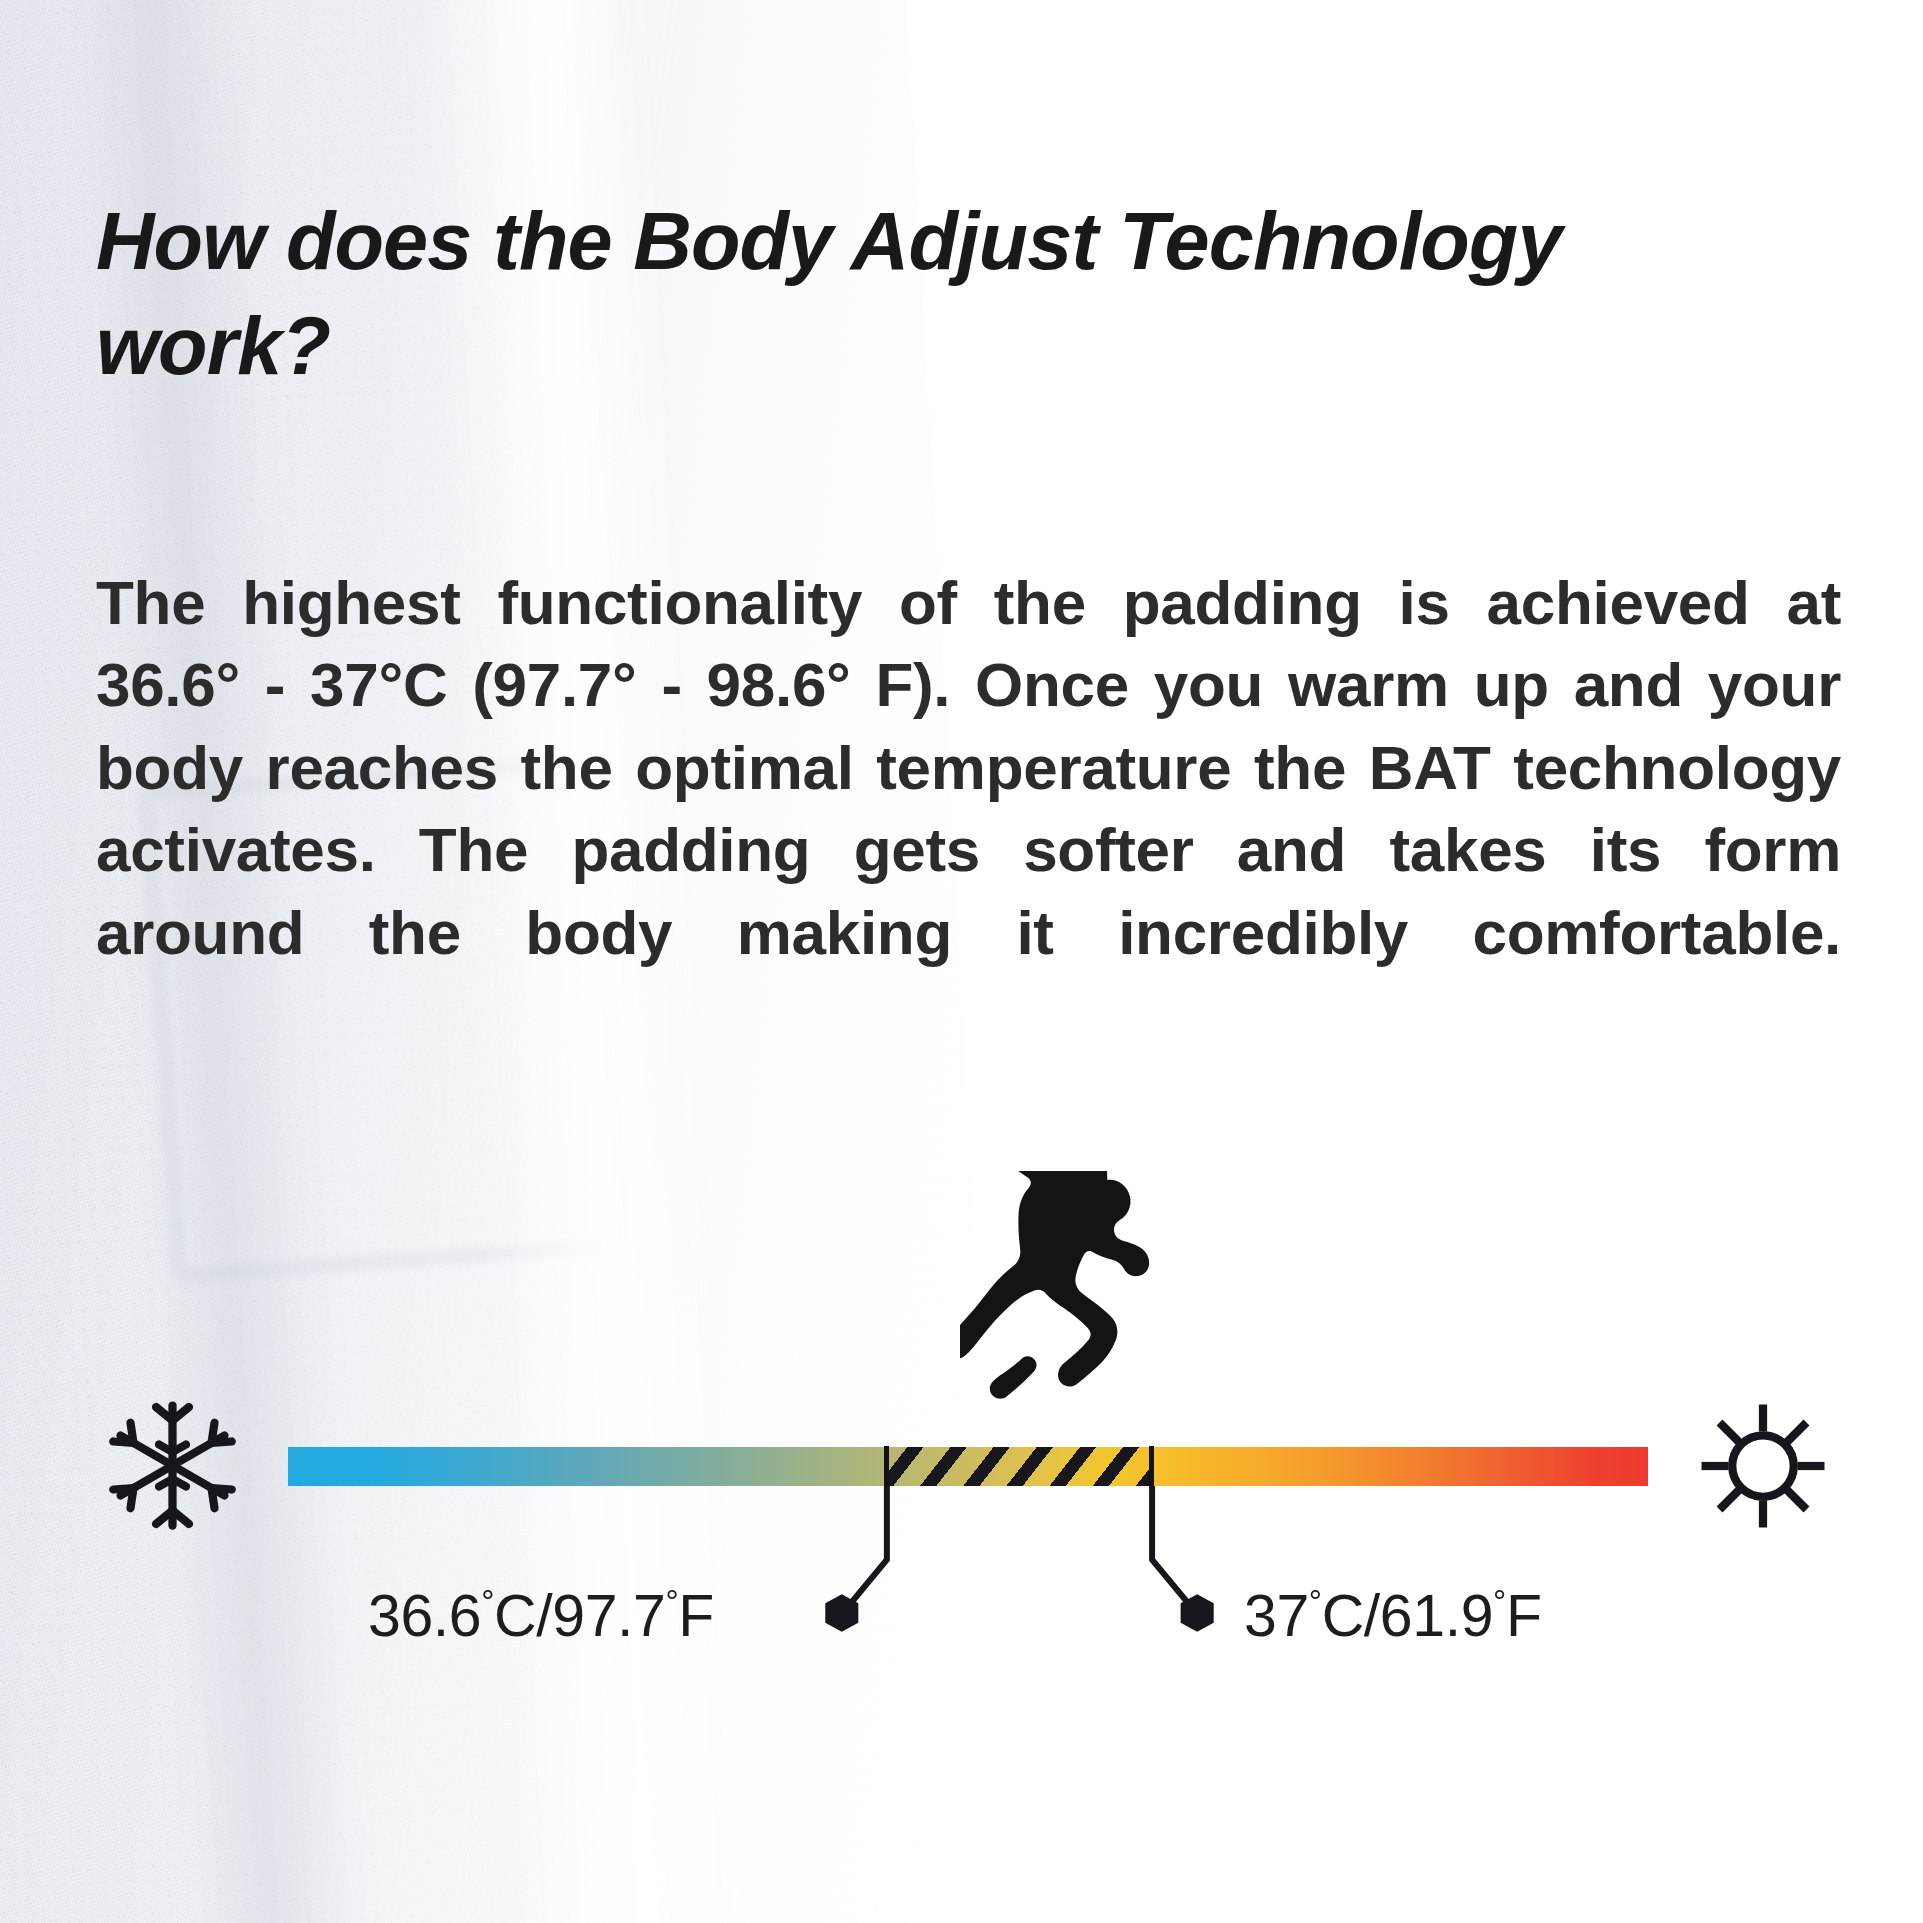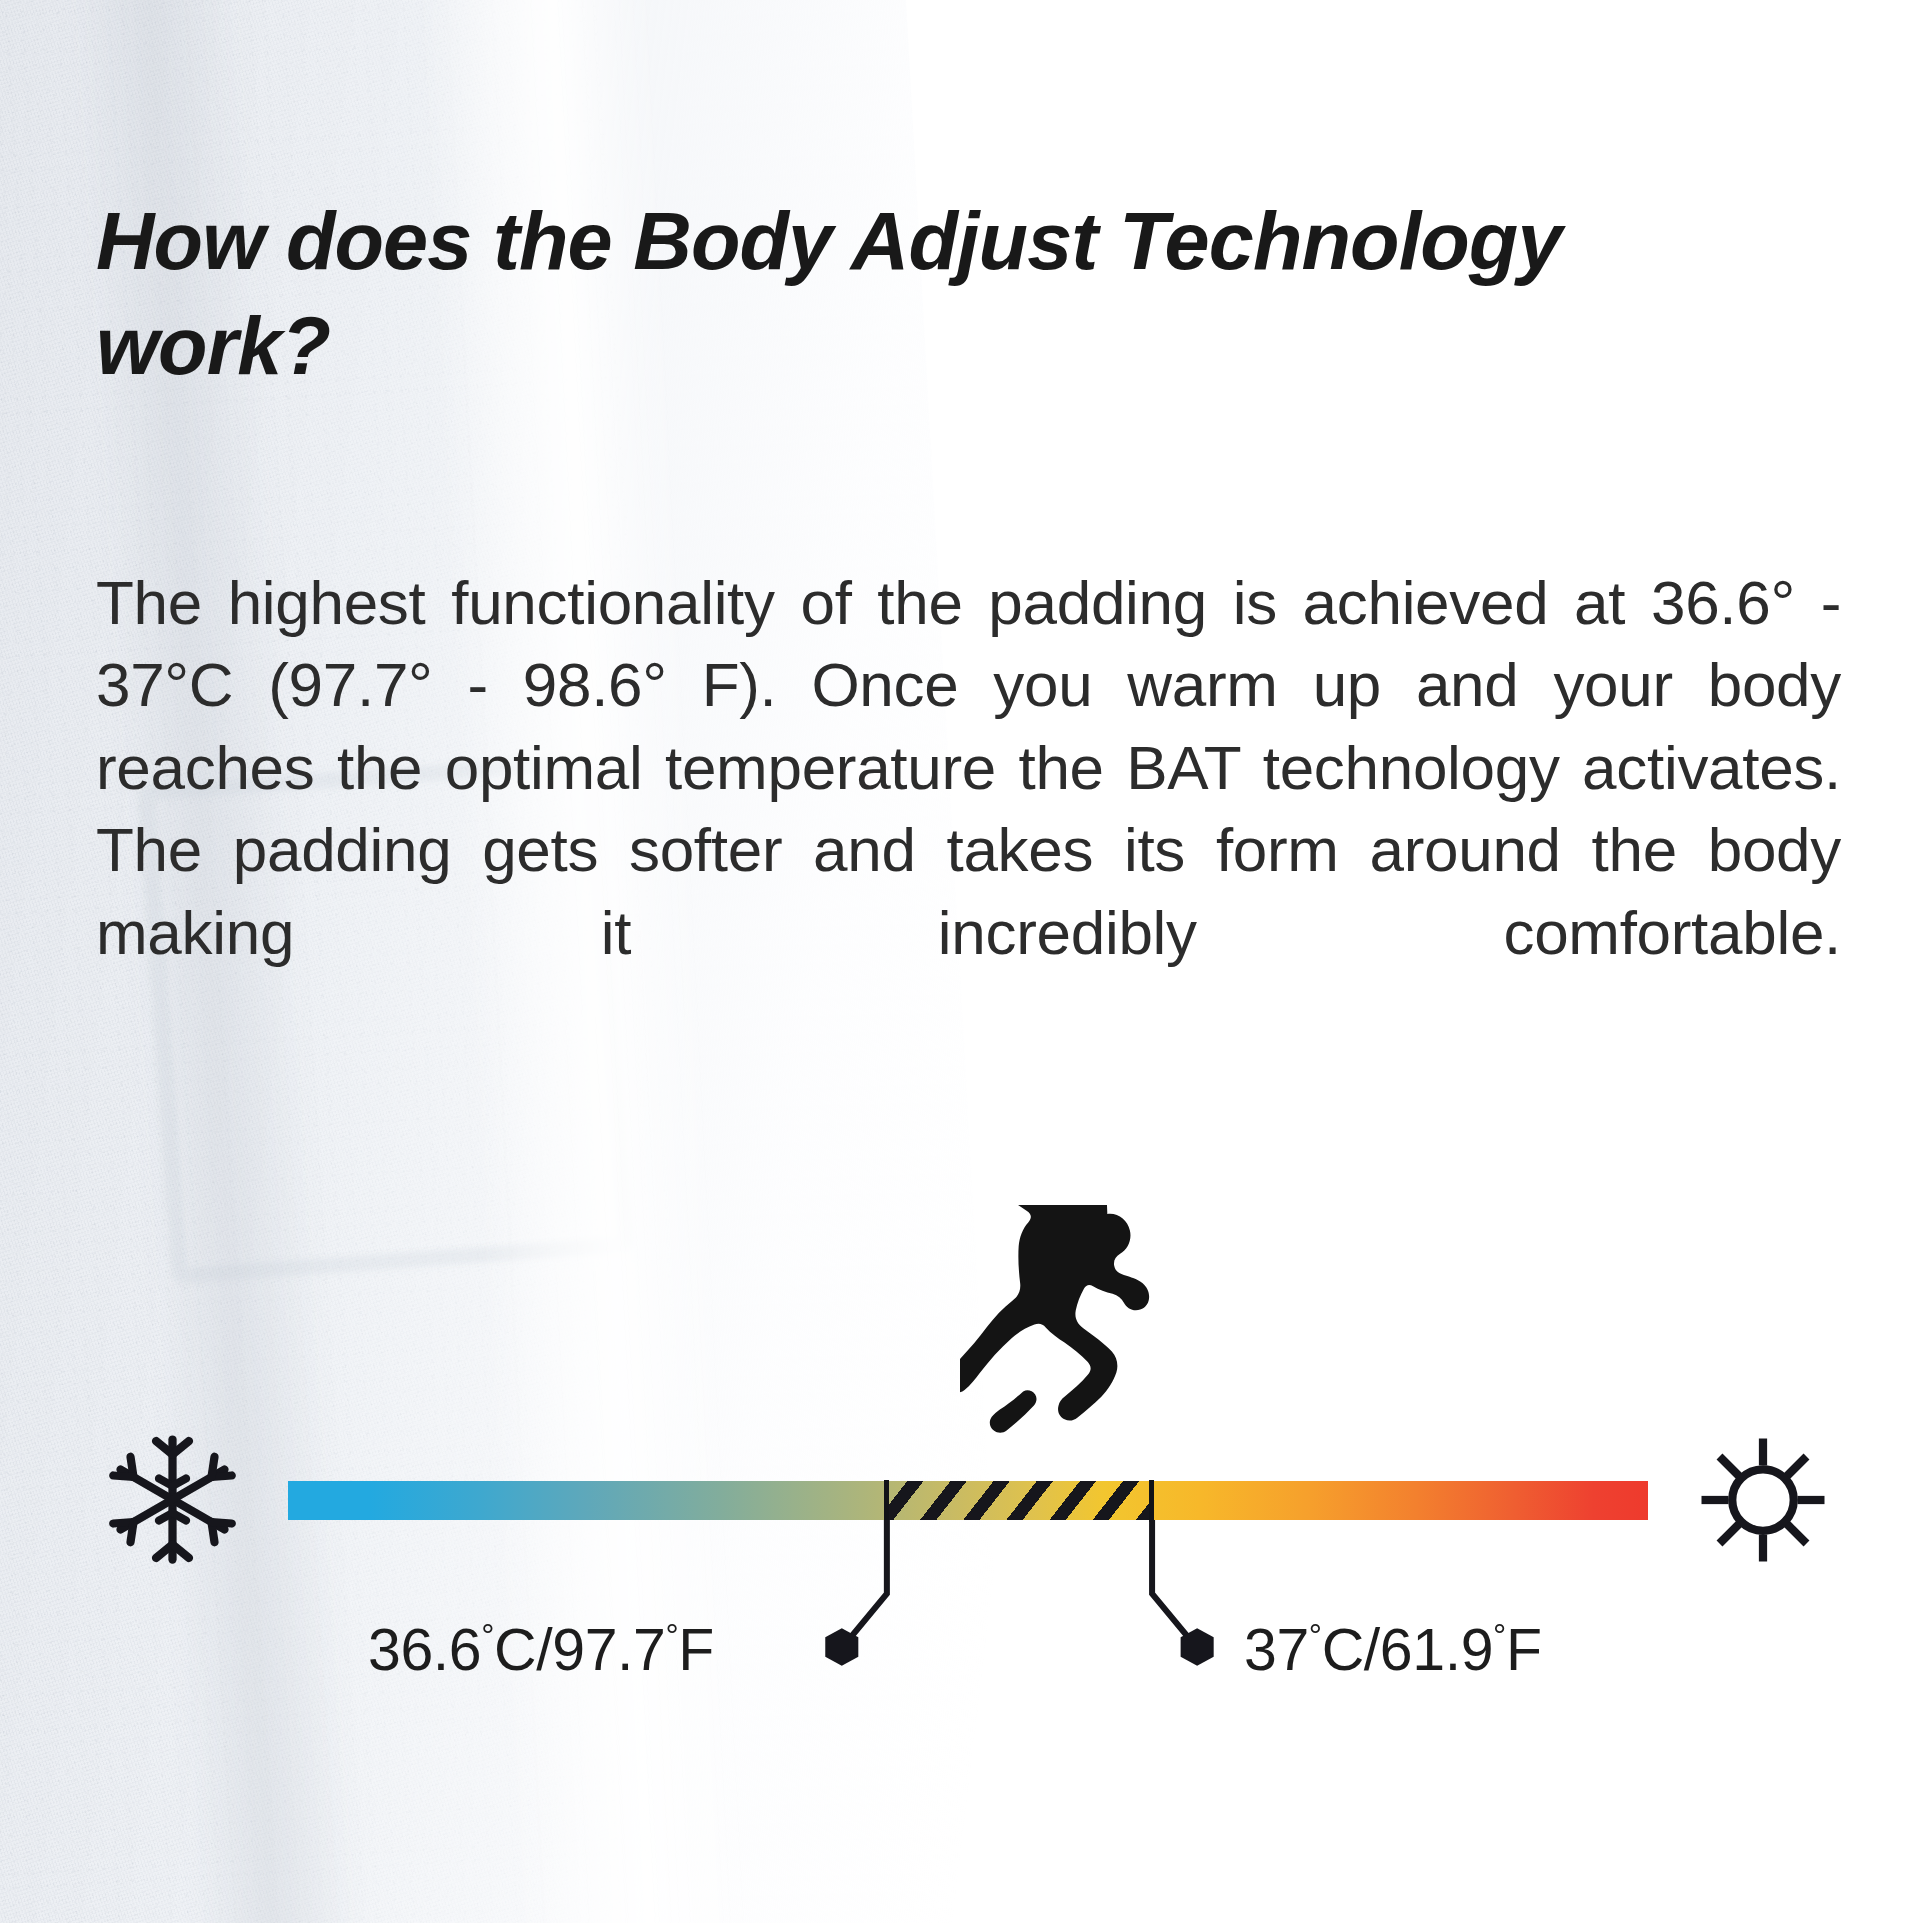--- a/index.html
+++ b/index.html
@@ -158,37 +158,37 @@
   }
 
   
   #body-paragraph {
     position: absolute;
     left: 96px;
     top: 562px;
     width: 1745px;
     font-size: 62px;
     line-height: 1.33;
-    font-weight: 400;
+    font-weight: 700;
     color: #2c2c2c;
     text-align: justify;
     text-justify: inter-word;
     letter-spacing: -0.3px;
   }
   #body-paragraph::after {
     content: "";
     display: inline-block;
     width: 100%;
   }
 
   
   #scale-region {
     position: absolute;
     left: 0;
-    top: 1188px;
+    top: 1154px;
     width: 1916px;
     height: 586px;
   }
 
   
   #runner-figure {
     position: absolute;
     left: 960px;
     top: 16.5px;
     width: 203px;

